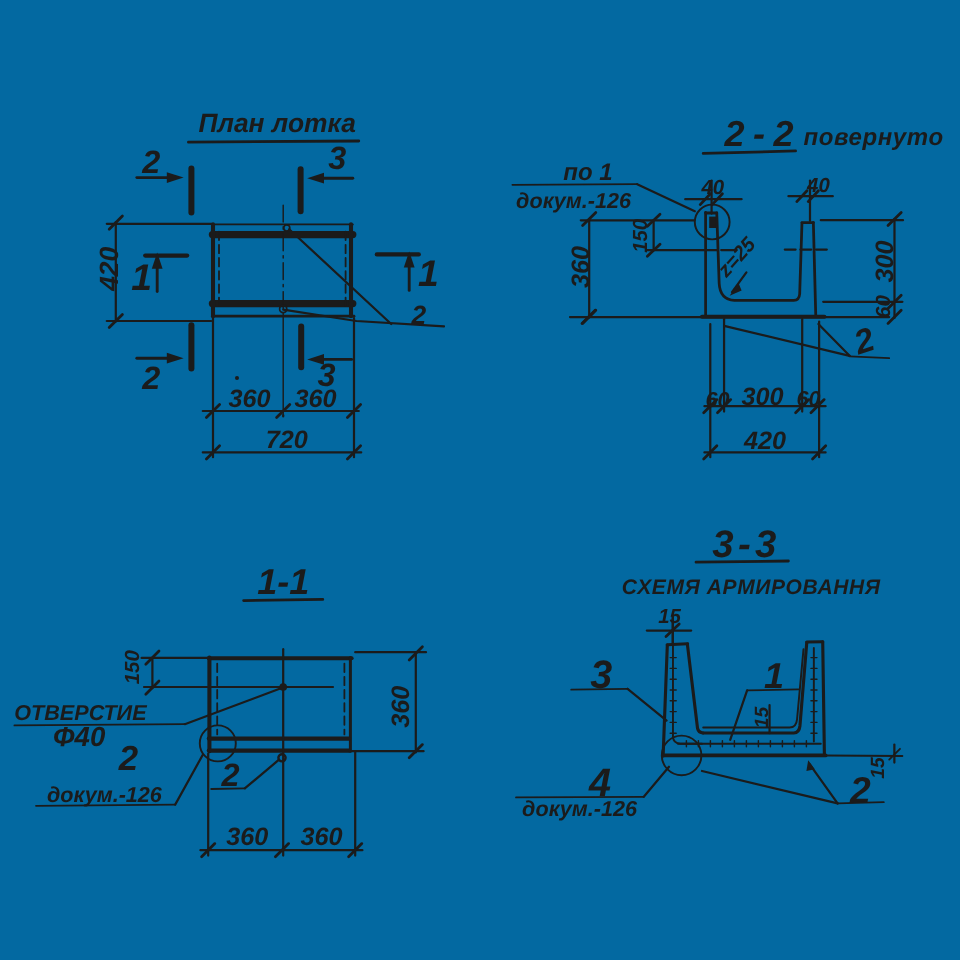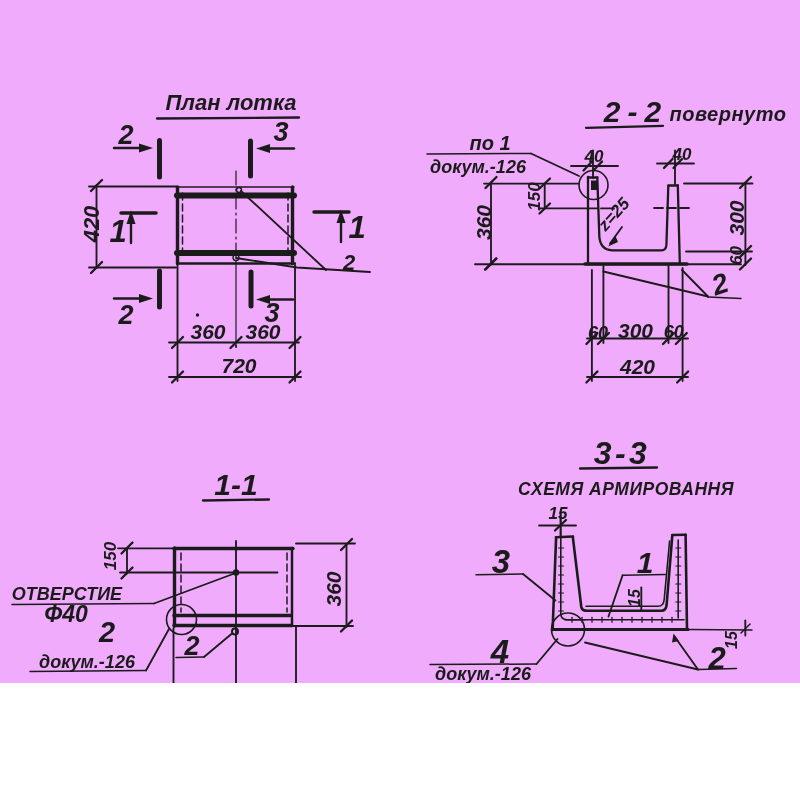--- a/index.html
+++ b/index.html
@@ -1,16 +1,16 @@
 <!DOCTYPE html>
 <html><head>
 <meta charset="utf-8">
 <style>
 html,body{margin:0;padding:0;background:#ffffff;}
-#page{width:800px;height:683px;position:relative;background:#f0abfc;}
+#page{width:800px;height:800px;position:relative;background:#0369a1;}
 svg{position:absolute;left:0;top:0;}
 text{font-family:"Liberation Sans",sans-serif;font-style:italic;font-weight:bold;fill:#1b1b1b;}
 .ln{stroke:#1b1b1b;fill:none;}
 .thin{stroke-width:1.85;}
 .med{stroke-width:2.3;}
 .thick{stroke-width:3.4;}
 </style>
 </head>
 <body>
 <div id="page">

